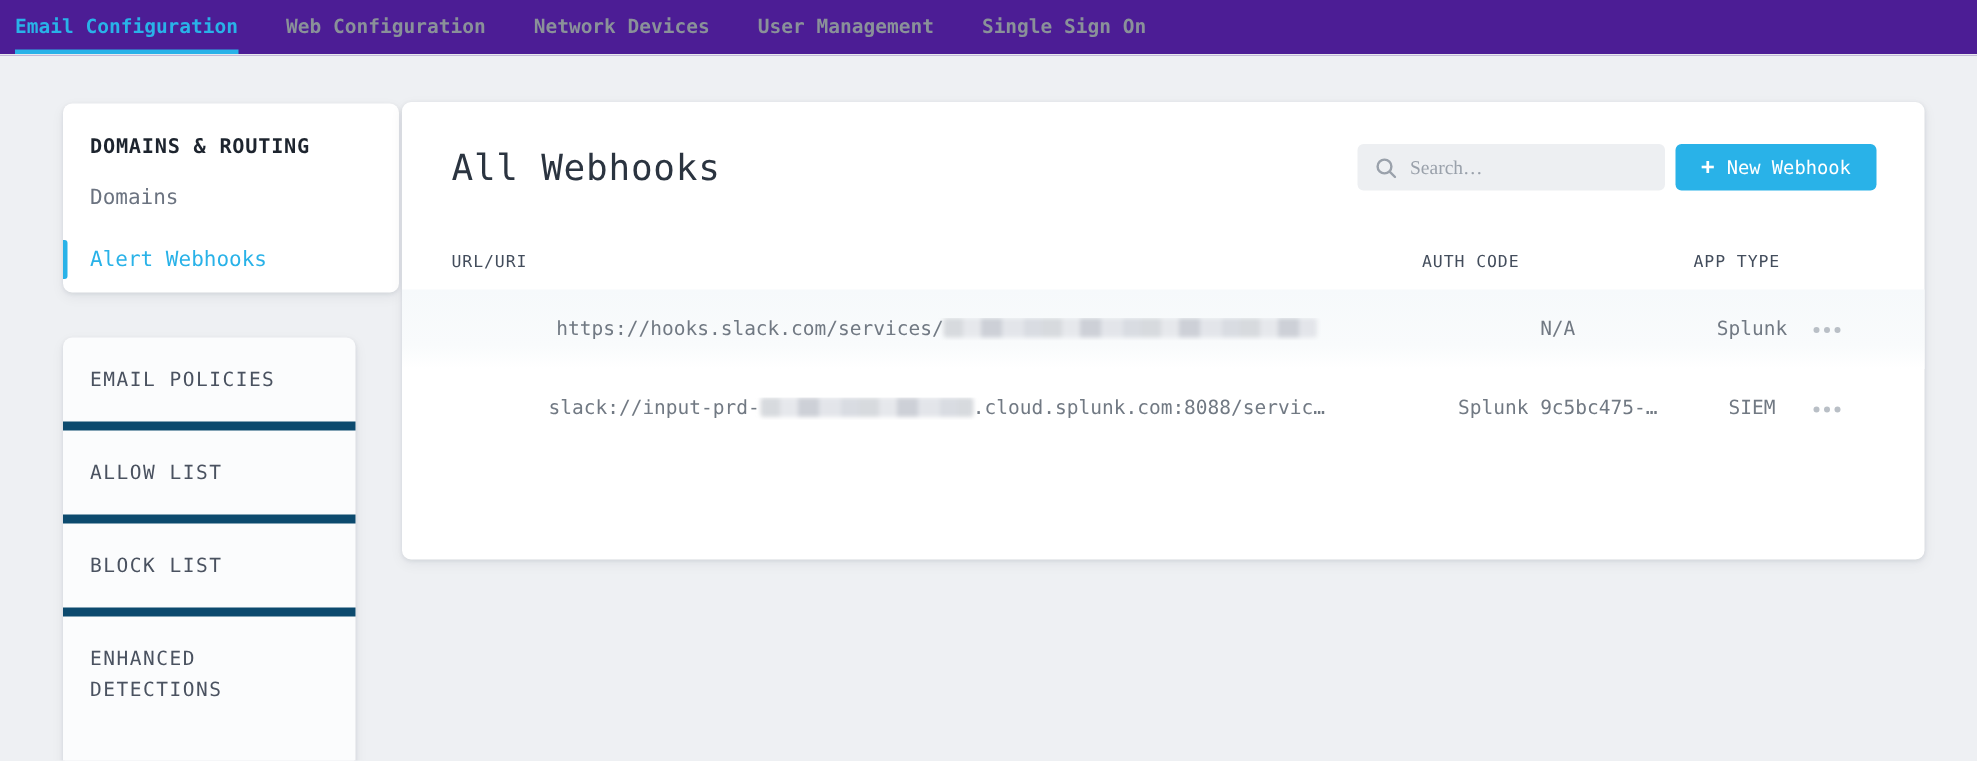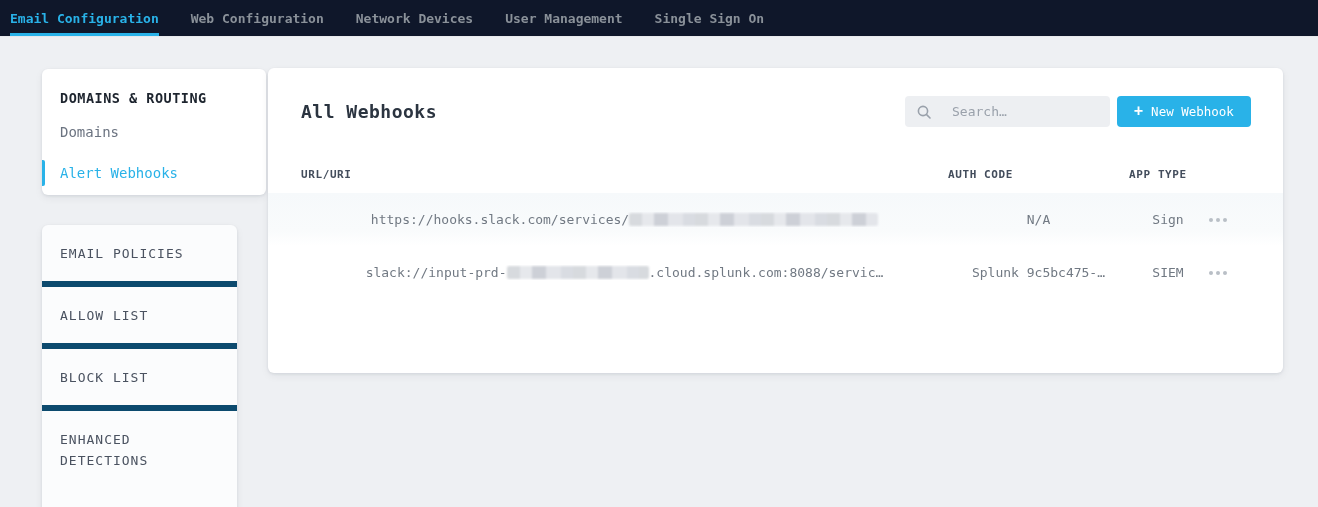--- a/index.html
+++ b/index.html
@@ -7,21 +7,21 @@
   body {
     position: relative;
     background: #eef0f3;
     font-family: "DejaVu Sans Mono", "Liberation Mono", monospace;
     overflow: hidden;
   }
 
   
   .topbar {
     position: absolute; top: 0; left: 0; right: 0; height: 37px;
-    background: #0f172a;
+    background: #4c1d95;
     border-bottom: 1px solid #e7e9ec;
     display: flex; align-items: stretch;
     padding-left: 10px;
   }
   .tab {
     display: flex; align-items: center;
     margin-right: 32px;
     font-size: 13px; font-weight: bold;
     color: #8a9199;
     border-bottom: 3px solid transparent;
@@ -67,28 +67,29 @@
     cursor: pointer;
   }
   .section-item:first-child { border-top: none; }
 
   
   .main-card { left: 268px; top: 68px; width: 1015px; height: 305px; }
   .card-header {
     display: flex; align-items: center; justify-content: space-between;
     padding: 28px 32px 0 33px; height: 59px;
   }
-  .page-title { font-size: 18px; font-weight: bold; color: #2b3440; letter-spacing: .5px; }
+  .page-title { font-size: 24px; font-weight: normal; color: #2b3440; letter-spacing: .5px; }
   .header-actions { display: flex; align-items: center; gap: 7px; }
 
   .search-box {
-    display: flex; align-items: center; gap: 21px;
+    display: flex; align-items: center; gap: 9px;
     width: 205px; height: 31px;
     background: #edeff2; border-radius: 4px;
     padding: 0 12px;
+    font-family: Liberation Serif, serif;
   }
   .search-box svg { flex: 0 0 auto; }
   .search-box input {
     border: none; outline: none; background: transparent;
     font-family: inherit; font-size: 13px; color: #5b636d;
     width: 100%;
   }
   .search-box input::placeholder { color: #9aa1ab; opacity: 1; }
 
   .new-webhook-btn {
@@ -100,21 +101,21 @@
   }
   .new-webhook-btn .plus { font-size: 15px; font-weight: bold; line-height: 1; }
 
   
   .grid-row {
     display: grid;
     grid-template-columns: 647px 181px 78px 60px;
     align-items: center;
     padding-left: 33px; padding-right: 16px;
   }
-  .table-head { padding-top: 41px; padding-bottom: 12px; font-weight: bold; }
+  .table-head { padding-top: 41px; padding-bottom: 12px; }
   .table-head .col-label {
     font-size: 11px; color: #434d5c; letter-spacing: .6px; white-space: nowrap;
   }
   .data-row { height: 53px; font-size: 13px; color: #717983; }
   .data-row.striped {
     background: linear-gradient(180deg, #f6f9fb 0%, #f9fbfc 70%, #ffffff 100%);
   }
   .cell { white-space: nowrap; overflow: hidden; text-align: center; }
 
   .redacted {
@@ -189,21 +190,21 @@
     <div class="col-label">AUTH CODE</div>
     <div class="col-label">APP TYPE</div>
     <div></div>
   </div>
 
   <div class="grid-row data-row striped">
     <div class="cell">
       <span>https://hooks.slack.com/services/</span><span class="redacted w250"></span>
     </div>
     <div class="cell">N/A</div>
-    <div class="cell">Sign</div>
+    <div class="cell">Splunk</div>
     <button class="actions-btn" aria-label="row actions">
       <span class="dot"></span>
       <span class="dot"></span>
       <span class="dot"></span>
     </button>
   </div>
 
   <div class="grid-row data-row">
     <div class="cell">
       <span>slack://input-prd-</span><span class="redacted w142"></span><span>.cloud.splunk.com:8088/servic…</span>

